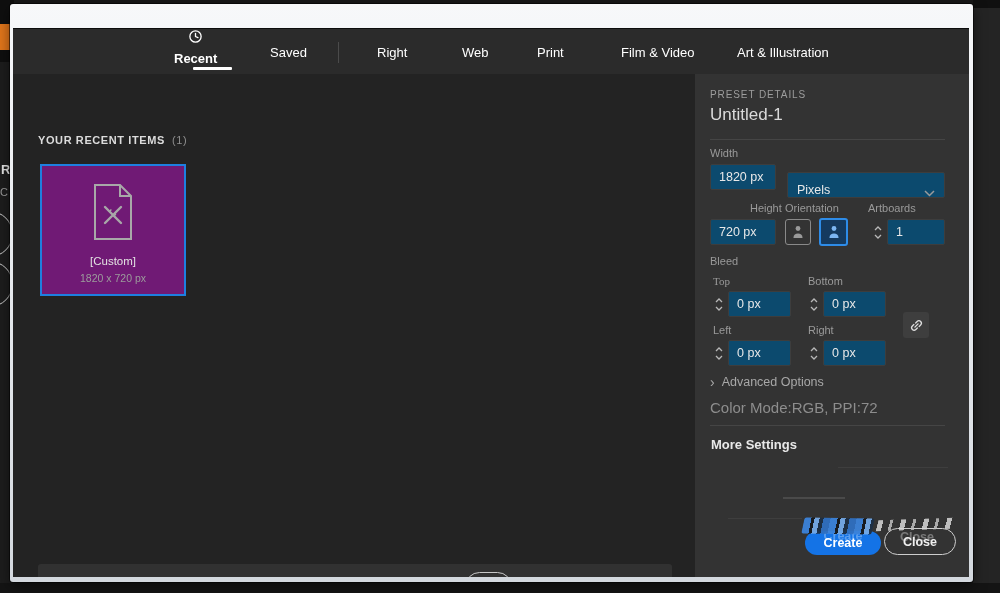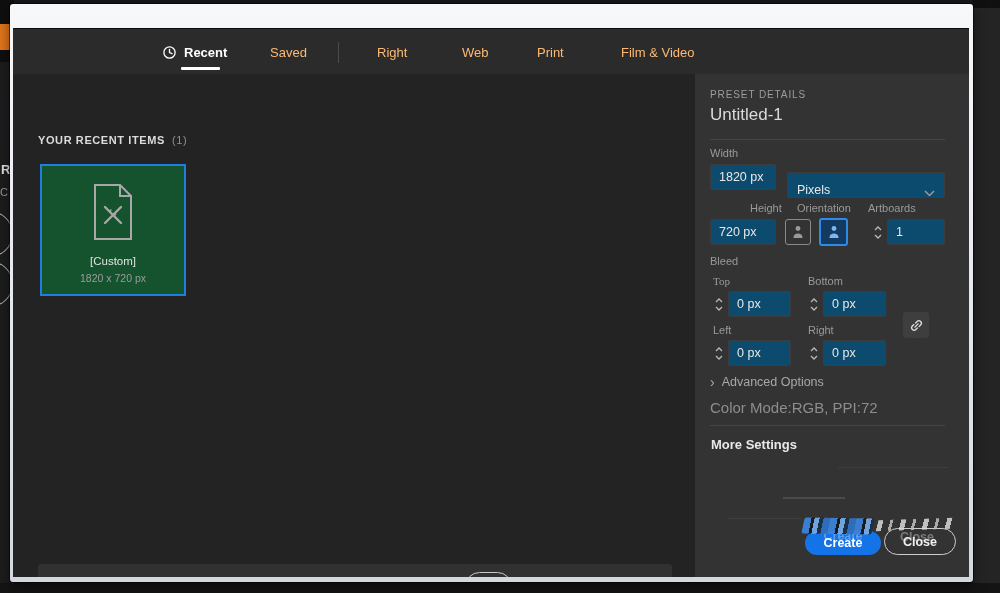--- a/index.html
+++ b/index.html
@@ -32,33 +32,33 @@
   .win-close { position:absolute; right:9px; top:3px; width:29px; height:17px;
                background:linear-gradient(#fdfdfd,#dfe3e8); border:1px solid #8e959d; border-radius:3px;
                color:#3c4043; font-size:10px; font-weight:bold; display:flex; align-items:center; justify-content:center;
                cursor:pointer; font-family:inherit; }
 
   .content { position:absolute; left:3px; top:24px; right:4px; bottom:5px; background:#232323; overflow:hidden; }
 
   
   .tabbar { position:absolute; left:0; top:0; width:100%; height:46px; background:#2b2b2b; border-top:1px solid #0d0d0d; }
   .tab { position:absolute; top:0; height:46px; display:flex; align-items:center; gap:7px;
-         font-size:13px; color:#fdba74; cursor:pointer; white-space:nowrap; }
+         font-size:13px; color:#ffffff; cursor:pointer; white-space:nowrap; }
   .tab.active { color:#ffffff; font-weight:bold; }
   .tab-underline { position:absolute; bottom:5px; left:19px; width:39px; height:3px; background:#ffffff; border-radius:1px; }
   .tab-sep { position:absolute; left:325px; top:13px; width:1px; height:21px; background:#4b4b4b; }
-  .t-recent{left:149px;} .t-saved{left:257px;} .t-mobile{left:364px;} .t-web{left:449px;}
+  .t-recent{left:161px;flex-direction:column;} .t-saved{left:257px;} .t-mobile{left:364px;} .t-web{left:449px;}
   .t-print{left:524px;} .t-film{left:608px;} .t-art{left:724px;}
 
   
   .main { position:absolute; left:0; top:46px; width:606px; bottom:0; background:#232323; }
   .recent-heading { position:absolute; left:25px; top:60px; font-size:11px; font-weight:bold;
                     color:#dcdcdc; letter-spacing:.6px; }
   .recent-heading .count { color:#8f8f8f; font-weight:normal; margin-left:7px; }
-  .recent-card { position:absolute; left:27px; top:90px; width:146px; height:132px; background:#14532d;
+  .recent-card { position:absolute; left:27px; top:90px; width:146px; height:132px; background:#701a75;
                  border:2px solid #1e7fe0; display:flex; flex-direction:column; align-items:center; cursor:pointer; }
   .recent-card svg { margin-top:17px; }
   .card-title { margin-top:14px; font-size:11.5px; color:#e2e2e2; }
   .card-subtitle { margin-top:5px; font-size:10.5px; color:#9c9c9c; }
 
   .stock-bar { position:absolute; left:25px; top:490px; width:634px; height:45px; background:#313131; border-radius:3px; }
   .stock-input { position:absolute; left:146px; top:7px; width:256px; height:30px; background:transparent; border:none;
                  outline:none; font-style:italic; font-size:13px; color:#cfcfcf; font-family:inherit; padding-left:4px; }
   .stock-input::placeholder { color:#8f8f8f; opacity:1; }
   .go-button { position:absolute; left:427px; top:8px; width:47px; height:29px; border:1.5px solid #c8c8c8;
@@ -88,21 +88,21 @@
   .f-bbottom { left:128px; top:217px; width:63px; }
   .f-bleft   { left:33px;  top:266px; width:63px; }
   .f-bright  { left:128px; top:266px; width:63px; }
 
   .stepper { position:absolute; width:14px; height:26px; display:flex; flex-direction:column;
              align-items:center; justify-content:center; gap:3px; cursor:pointer; }
   .st-artb { left:176px; top:145px; }
   .st-btop { left:17px; top:217px; } .st-bbottom { left:112px; top:217px; }
   .st-bleft { left:17px; top:266px; } .st-bright { left:112px; top:266px; }
 
-  .l-width{left:15px; top:73px;} .l-height{left:15px; top:128px;margin-left:40px;} .l-orient{left:102px; top:128px;text-align:center;}
+  .l-width{left:15px; top:73px;} .l-height{left:15px; top:128px;margin-left:40px;} .l-orient{left:90px; top:128px;text-align:center;}
   .l-artb{left:173px; top:128px;} .l-bleed{left:15px; top:181px;}
   .l-btop{left:18px; top:201px;font-family:Liberation Serif, serif;} .l-bbottom{left:113px; top:201px;}
   .l-bleft{left:18px; top:250px;} .l-bright{left:113px; top:250px;}
 
   .orient-portrait { position:absolute; left:90px; top:145px; width:26px; height:26px;
                      border:1.5px solid #8a8a8a; border-radius:3px; display:flex; align-items:center;
                      justify-content:center; cursor:pointer; background:transparent; }
   .orient-landscape { position:absolute; left:124px; top:144px; width:29px; height:28px;
                       border:2px solid #2e8ce8; border-radius:3px; background:#153a5f; display:flex;
                       align-items:center; justify-content:center; cursor:pointer; }
@@ -173,20 +173,23 @@
       </div>
       <div class="tab t-web">
         <span>Web</span>
       </div>
       <div class="tab t-print">
         <span>Print</span>
       </div>
       <div class="tab t-film">
         <span>Film &amp; Video</span>
       </div>
+      <div class="tab t-art">
+        <span>Art &amp; Illustration</span>
+      </div>
     </div>
 
     <div class="main">
       <div class="recent-heading">
         <span>YOUR RECENT ITEMS</span><span class="count">(1)</span>
       </div>
 
       <div class="recent-card">
         <svg width="46" height="58" viewBox="0 0 46 58">
           <path d="M5 2 h25 l11 11 v43 h-36 z" fill="none" stroke="#a8a8a8" stroke-width="2"></path>

